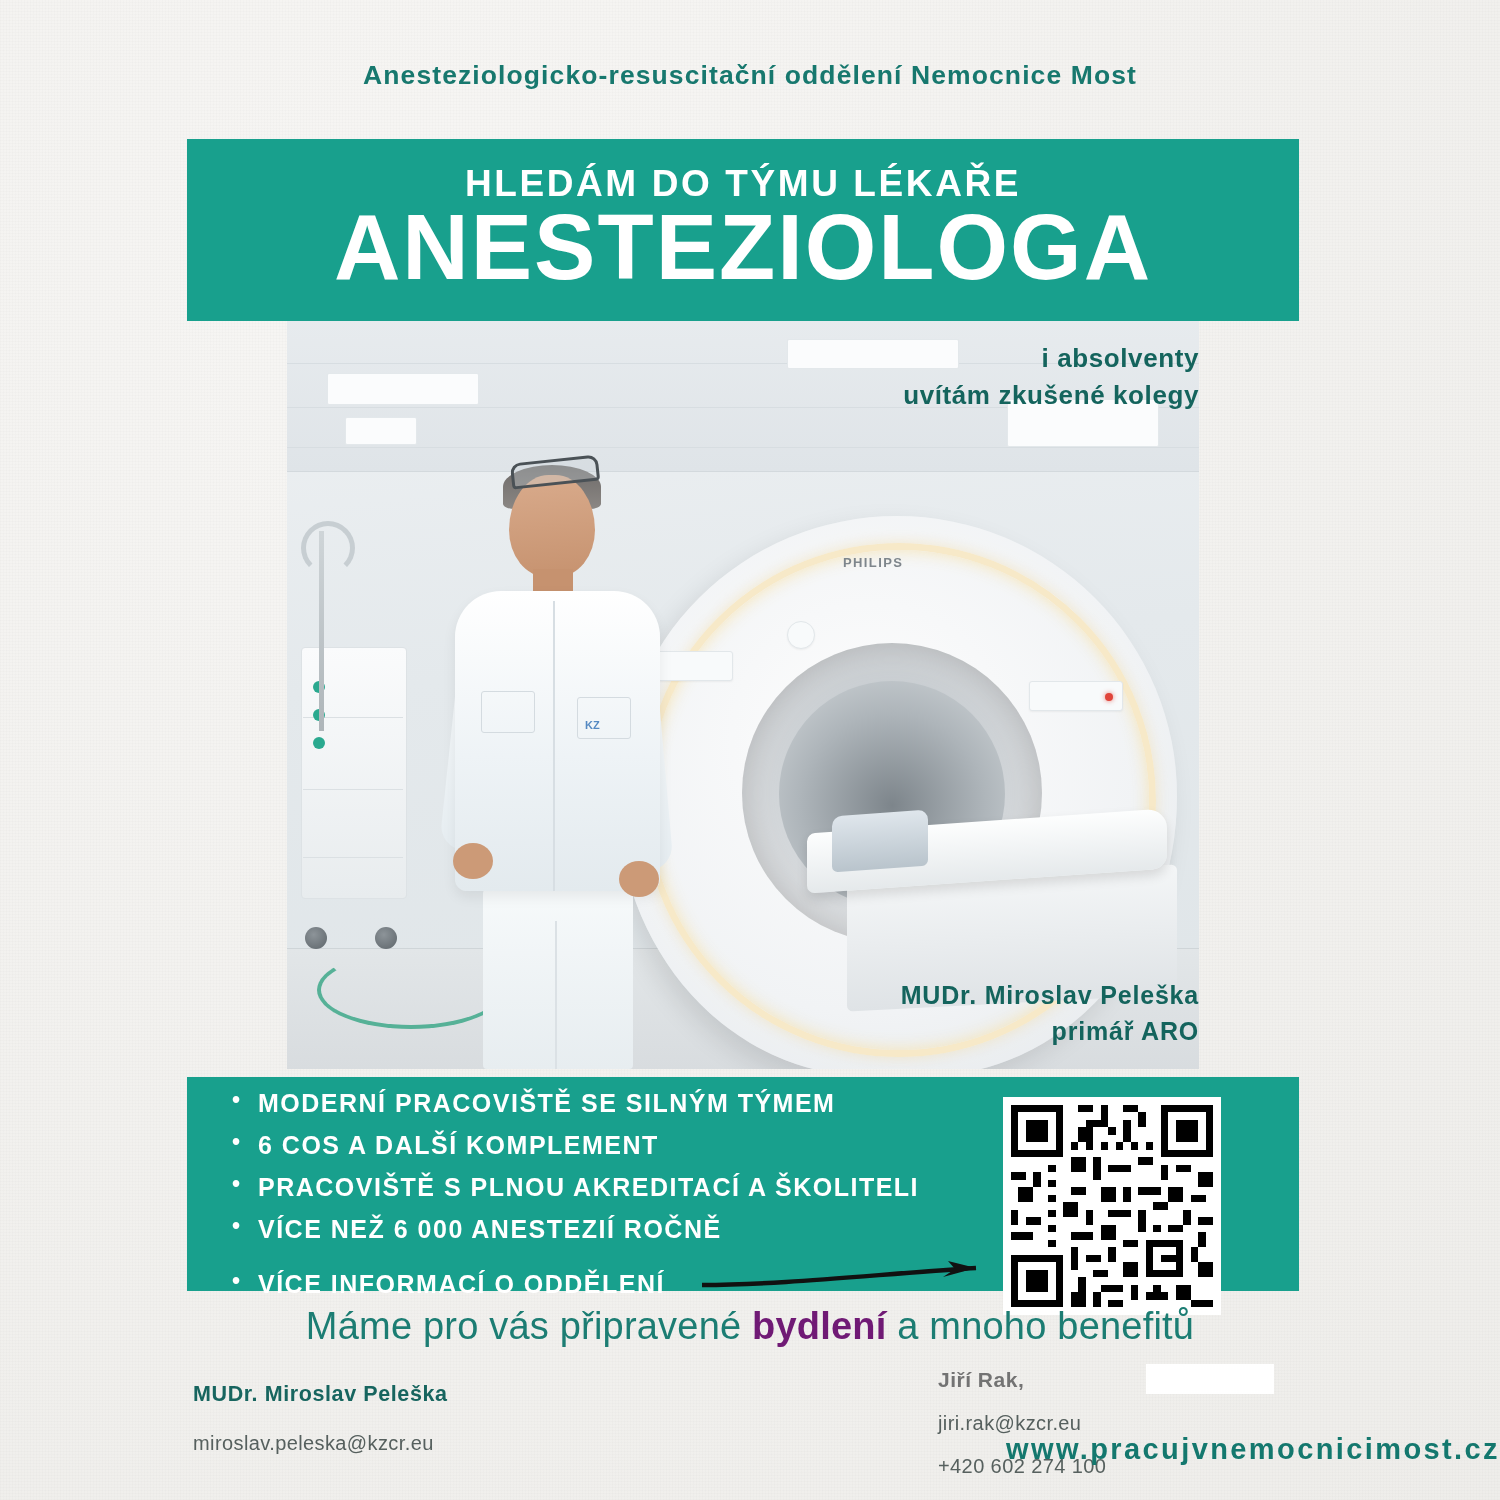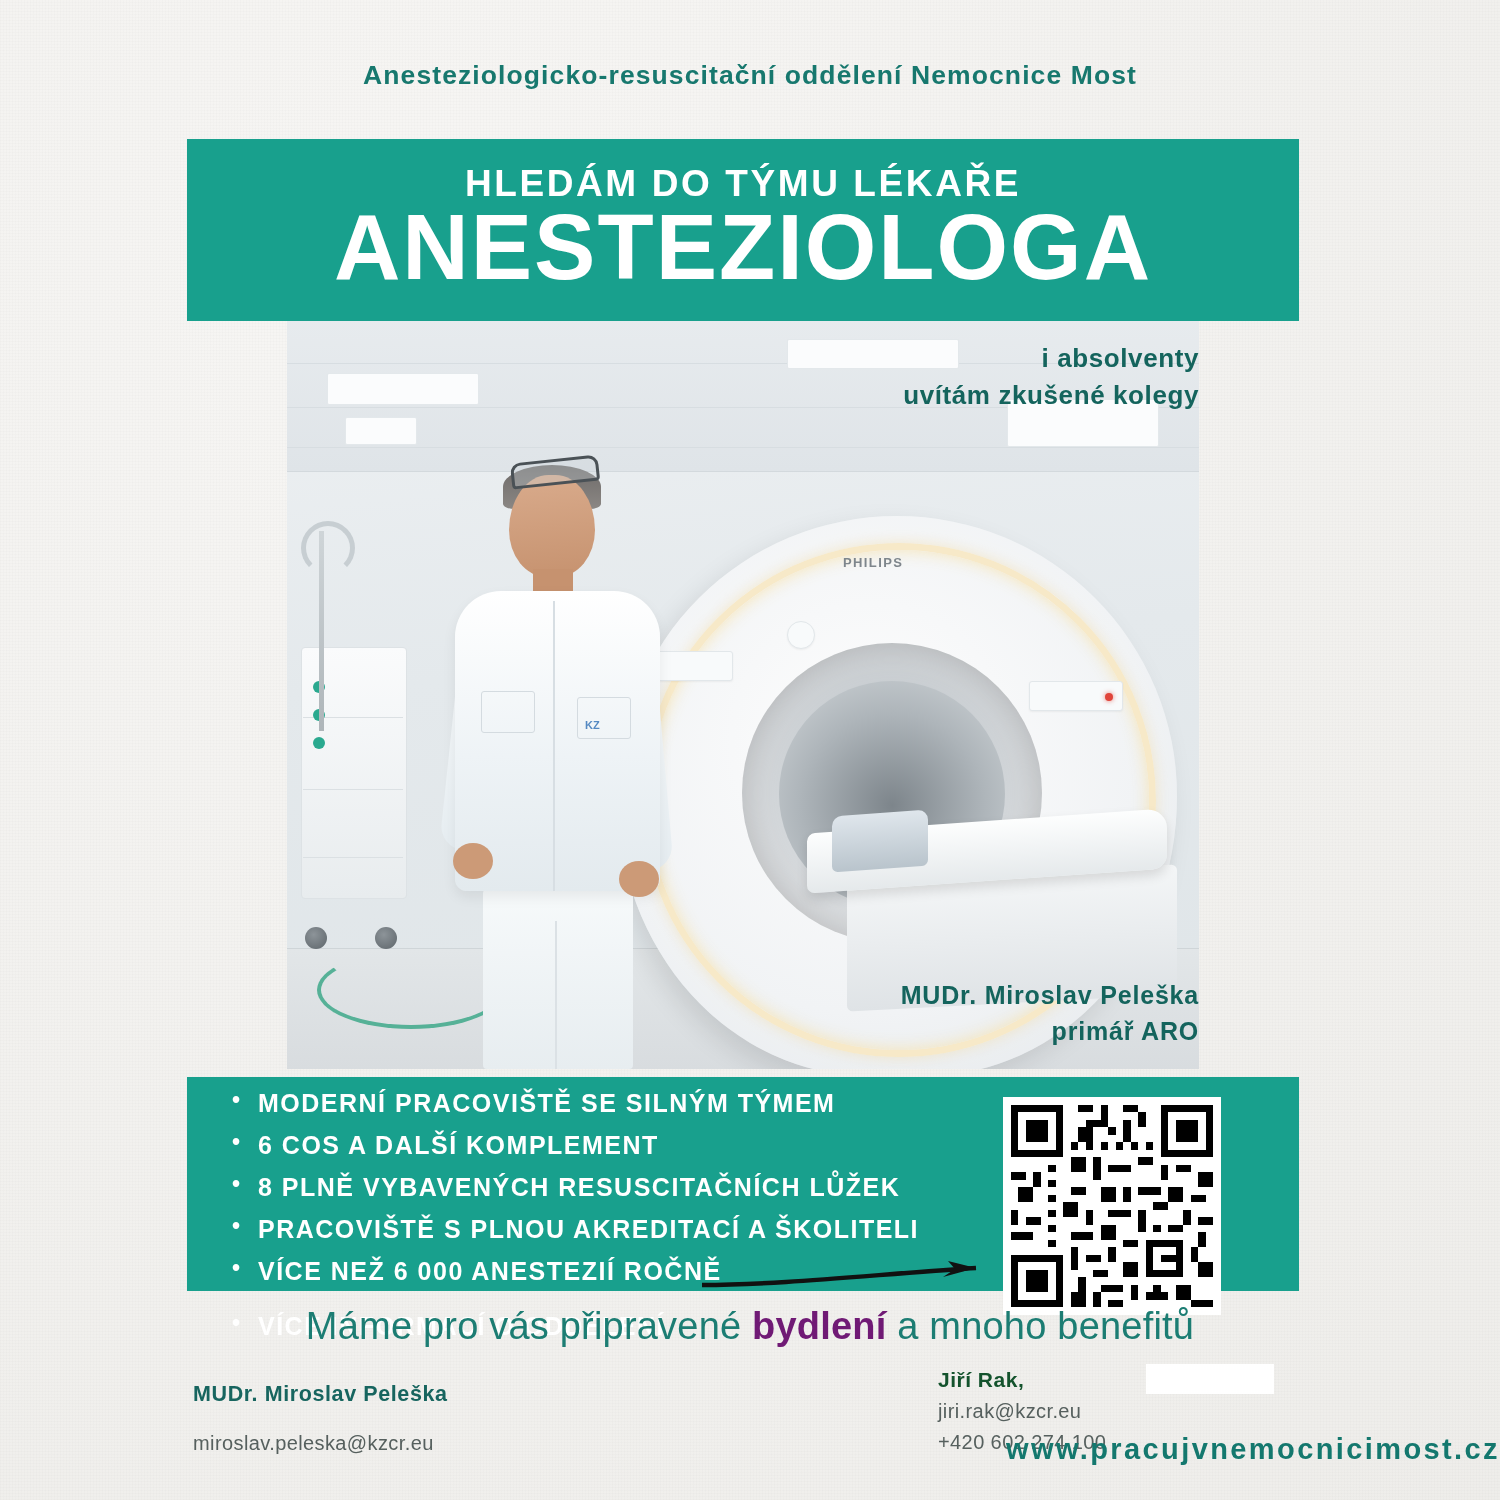--- a/index.html
+++ b/index.html
@@ -395,26 +395,26 @@
   .contact-right {
     position: absolute;
     right: 232px;
     top: 1368px;
     width: 330px;
     text-align: left;
   }
   .contact-right .nm {
     font-size: 21px;
     font-weight: bold;
-    color: #14532d;
+    color: #737373;
     letter-spacing: 0.5px;
   }
   .contact-right .em,
   .contact-right .ph {
-    margin-top: 8px;
+    margin-top: 20px;
     font-size: 20px;
     color: #56605e;
     letter-spacing: 0.4px;
   }
   .contact-right .white-strip {
     position: absolute;
     left: 208px; top: -4px;
     width: 128px; height: 30px;
     background: #ffffff;
   }
@@ -513,21 +513,20 @@
 
   <div class="name-right">
     <div>MUDr. Miroslav Peleška</div>
     <div>primář ARO</div>
   </div>
 
   <div class="benefits">
     <ul>
       <li>MODERNÍ PRACOVIŠTĚ SE SILNÝM TÝMEM</li>
       <li>6 COS A DALŠÍ KOMPLEMENT</li>
-      <li>8 PLNĚ VYBAVENÝCH RESUSCITAČNÍCH LŮŽEK</li>
       <li>PRACOVIŠTĚ S PLNOU AKREDITACÍ A ŠKOLITELI</li>
       <li>VÍCE NEŽ 6 000 ANESTEZIÍ ROČNĚ</li>
       <li class="last">VÍCE INFORMACÍ O ODDĚLENÍ</li>
     </ul>
 
     <div class="qr">
       <svg width="218" height="218" viewBox="0 0 29 29" shape-rendering="crispEdges">
         <rect width="29" height="29" fill="#ffffff"></rect>
         <g fill="#000000">
 

